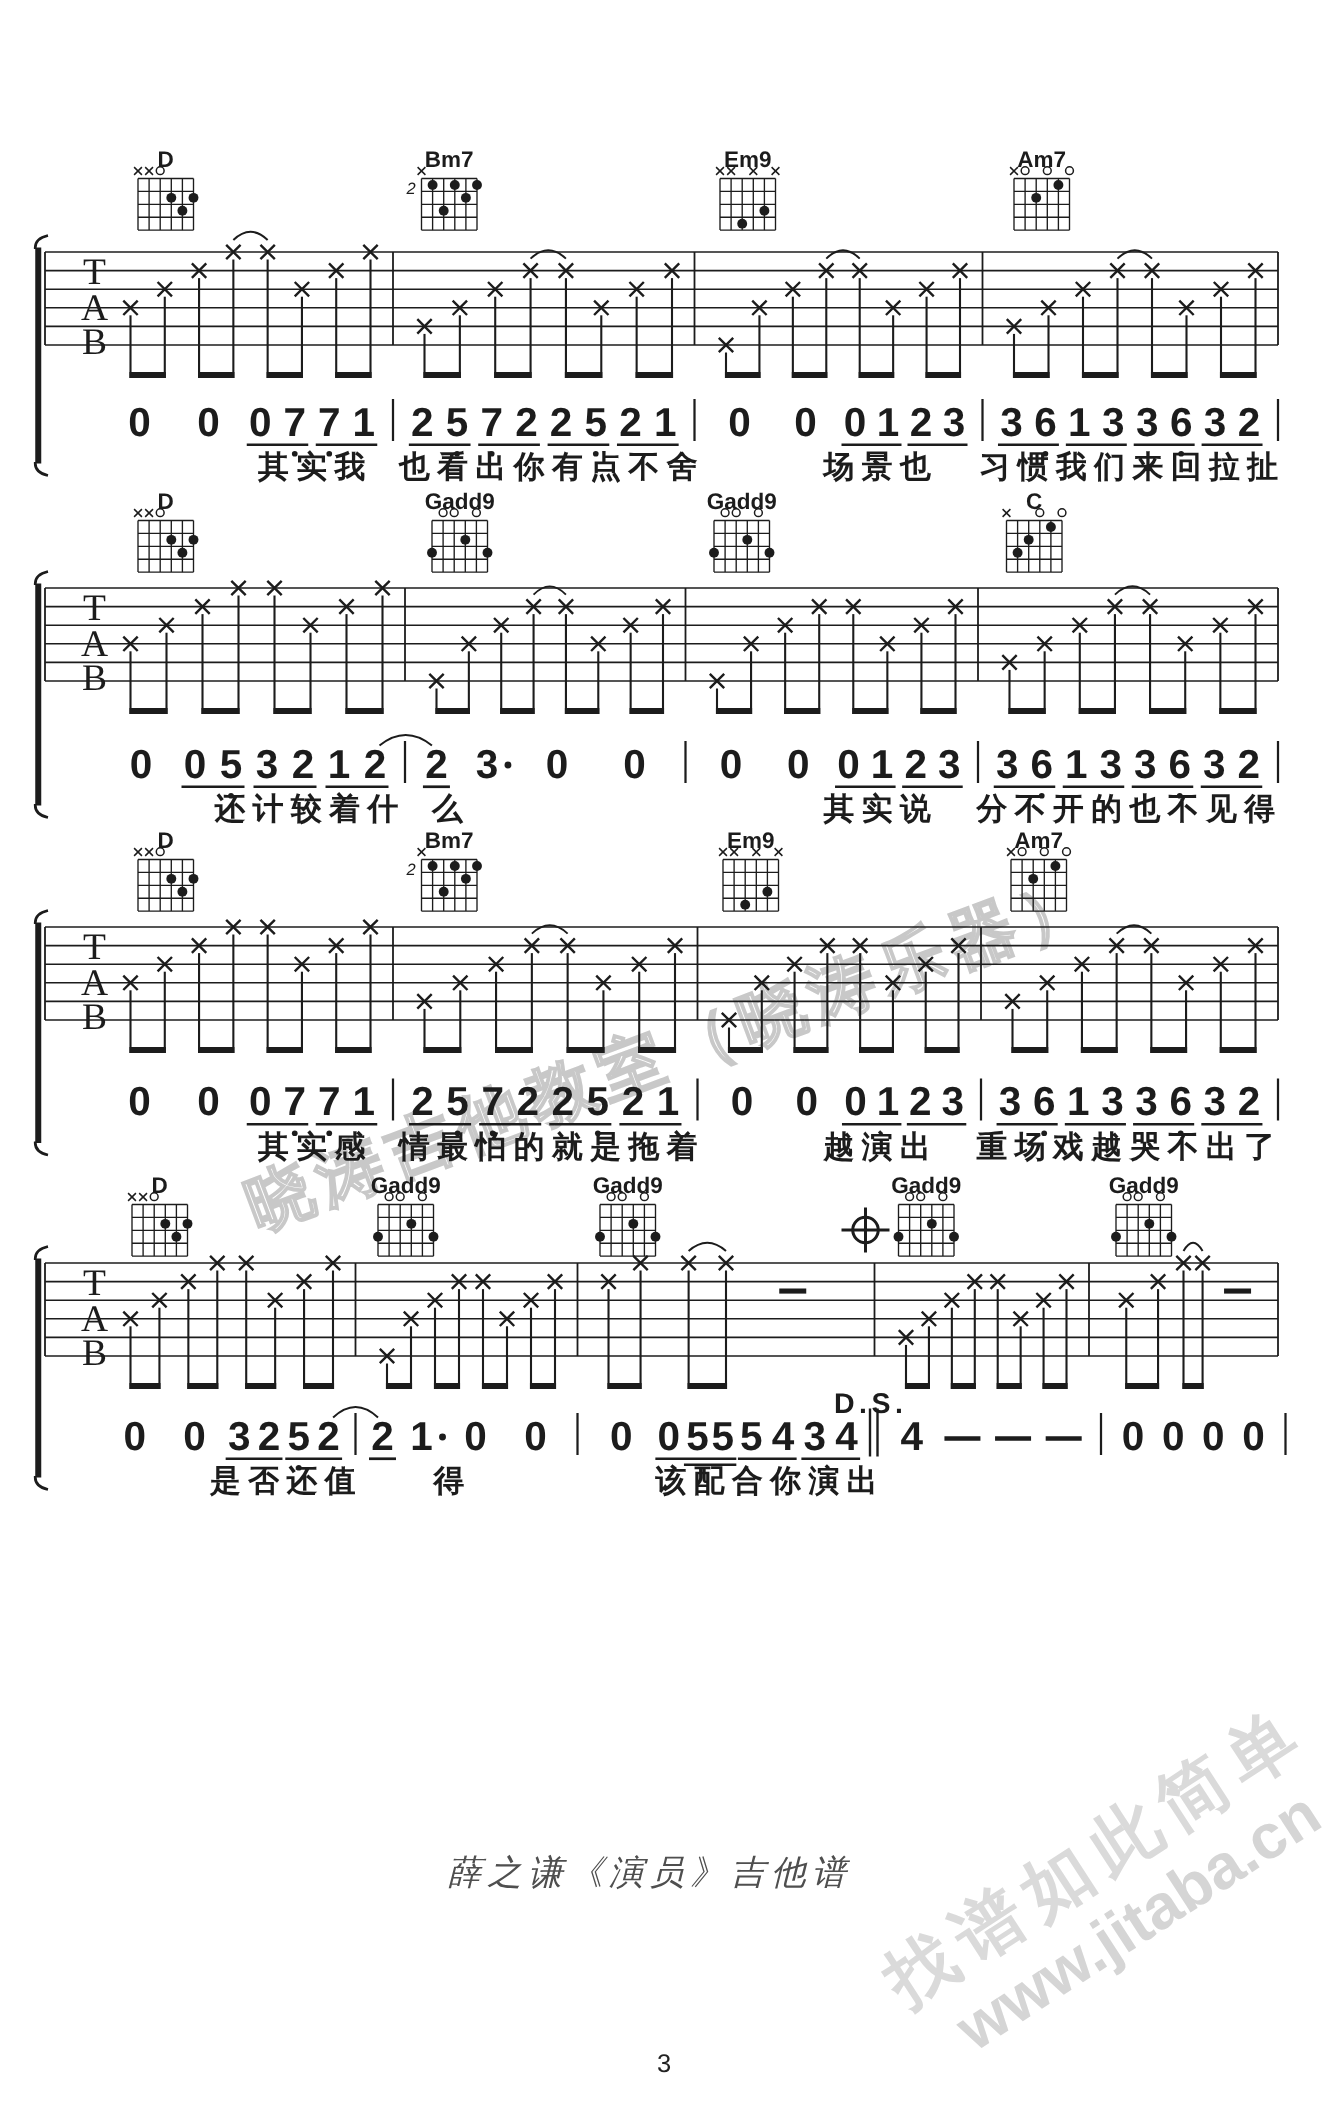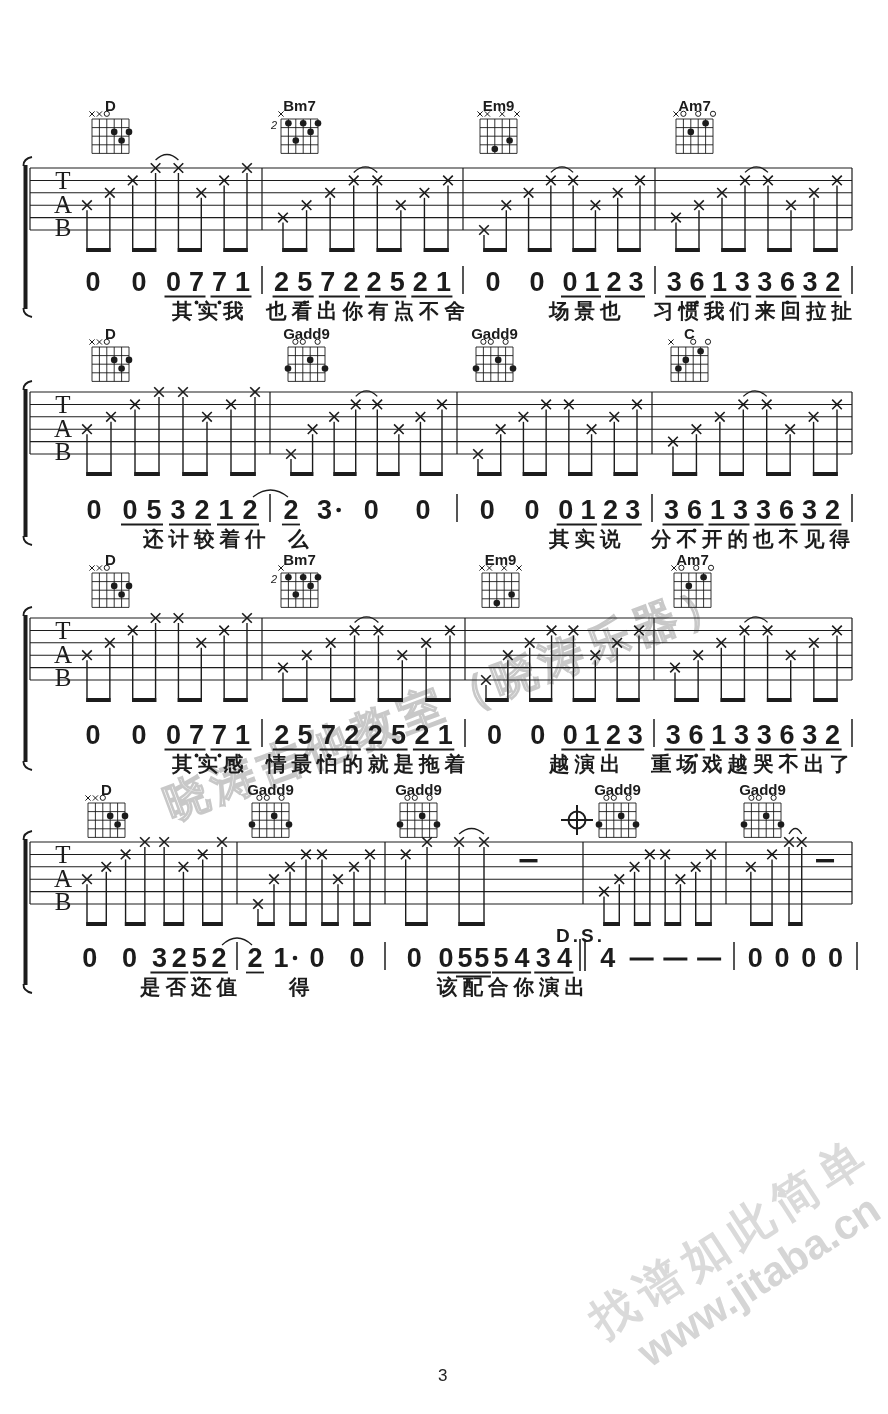--- a/index.html
+++ b/index.html
@@ -1006,14 +1006,15 @@
         <line x1="585" y1="939" x2="585" y2="971" stroke="#1c1c1c" stroke-width="1.6"></line>
         <line x1="734" y1="942" x2="734" y2="970" stroke="#1c1c1c" stroke-width="1.5"></line>
         <line x1="857" y1="942" x2="857" y2="970" stroke="#1c1c1c" stroke-width="1.5"></line>
         <path d="M222.0625 945 Q237.03125 931 252 945" fill="none" stroke="#1c1c1c" stroke-width="1.3"></path>
         <text x="556" y="942" font-size="19" font-weight="bold" letter-spacing="3" fill="#1c1c1c">D.S.</text>
         <text x="140" y="994" font-size="20.5" font-weight="bold" letter-spacing="5" fill="#1c1c1c">是否还值</text>
         <text x="289" y="994" font-size="20.5" font-weight="bold" letter-spacing="5" fill="#1c1c1c">得</text>
         <text x="437" y="994" font-size="20.5" font-weight="bold" letter-spacing="5" fill="#1c1c1c">该配合你演出</text>
       </g>
     </svg>
+  <div class="footer">薛之谦《演员》吉他谱</div>
   <div class="pagenum">3</div>
 </div>
 
 </body></html>

